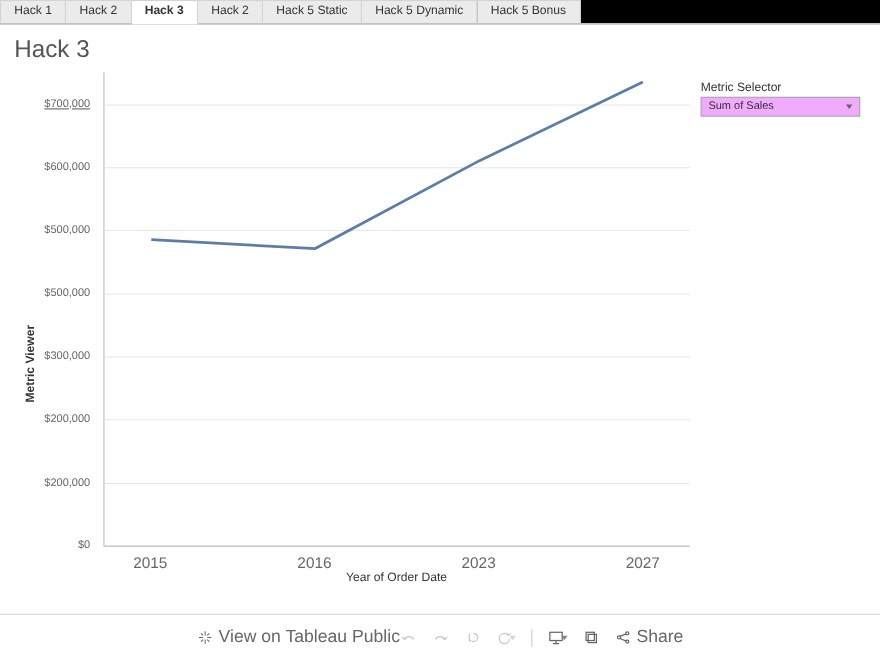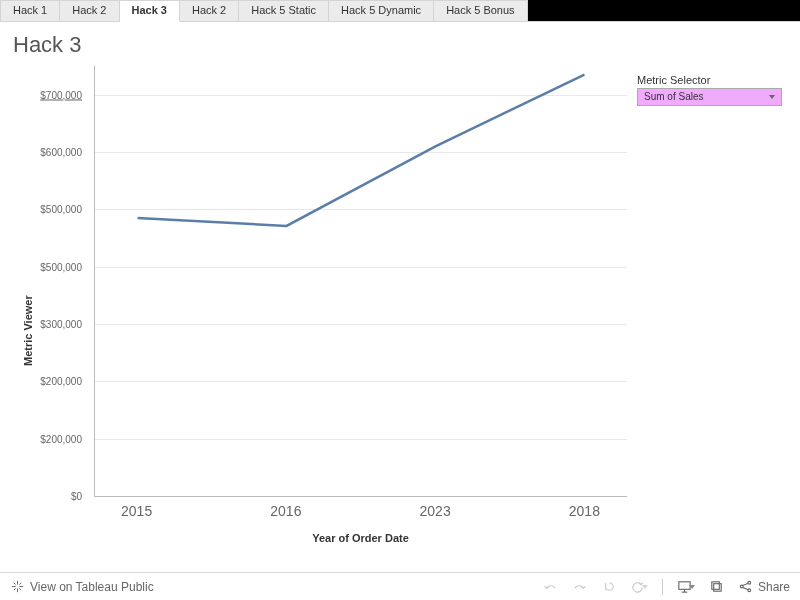--- a/index.html
+++ b/index.html
@@ -96,23 +96,23 @@
     .xtick {
       position: absolute;
       top: 6px;
       transform: translateX(-50%);
       font-size: 14px;
       color: #666;
     }
     .xlabel {
       text-align: center;
       font-size: 11px;
-      font-weight: 700;
-      color: #333;
-      margin-top: 35px;
+      font-weight: 400;
+      color: #333;
+      margin-top: 22px;
     }
     svg.line-svg {
       position: absolute;
       inset: 0;
       width: 100%;
       height: 100%;
     }
     .sidebar {
       width: 155px;
       padding-left: 10px;
@@ -140,28 +140,28 @@
       top: 6px;
       border-left: 3px solid transparent;
       border-right: 3px solid transparent;
       border-top: 4px solid #666;
     }
     .toolbar {
       position: absolute;
       bottom: 0;
       left: 0;
       right: 0;
-      height: 28px;
+      height: 42px;
       border-top: 1px solid #d8d8d8;
       display: flex;
       align-items: center;
-      justify-content: space-between;
+      justify-content: center;
       padding: 0 10px;
       background: #fff;
-      font-size: 12px;
+      font-size: 16px;
       color: #555;
     }
     .tb-left, .tb-right {
       display: flex;
       align-items: center;
       gap: 14px;
     }
     .tb-btn {
       display: flex;
       align-items: center;
@@ -223,21 +223,21 @@
             <div class="gridline" style="top: 100%;"></div>
           <svg class="line-svg" id="linesvg" preserveAspectRatio="none" viewBox="0 0 100 100">
               <path d="M8.00 35.33 L36.00 37.20 L64.00 18.67 L92.00 2.00 " fill="none" stroke="#5b7ea8" stroke-width="2.5" vector-effect="non-scaling-stroke"></path>
             </svg>
         </div>
         <div class="xaxis" id="xaxis">
           <div class="xlabel">Year of Order Date</div>
         <div class="xtick" style="left: 8%;">2015</div>
             <div class="xtick" style="left: 36%;">2016</div>
             <div class="xtick" style="left: 64%;">2023</div>
-            <div class="xtick" style="left: 92%;">2018</div>
+            <div class="xtick" style="left: 92%;">2027</div>
           </div>
       </div>
     </div>
   </div>
   <div class="sidebar">
     <div class="selector-label">Metric Selector</div>
     <div class="selector">
       <span>Sum of Sales</span>
     </div>
   </div>

